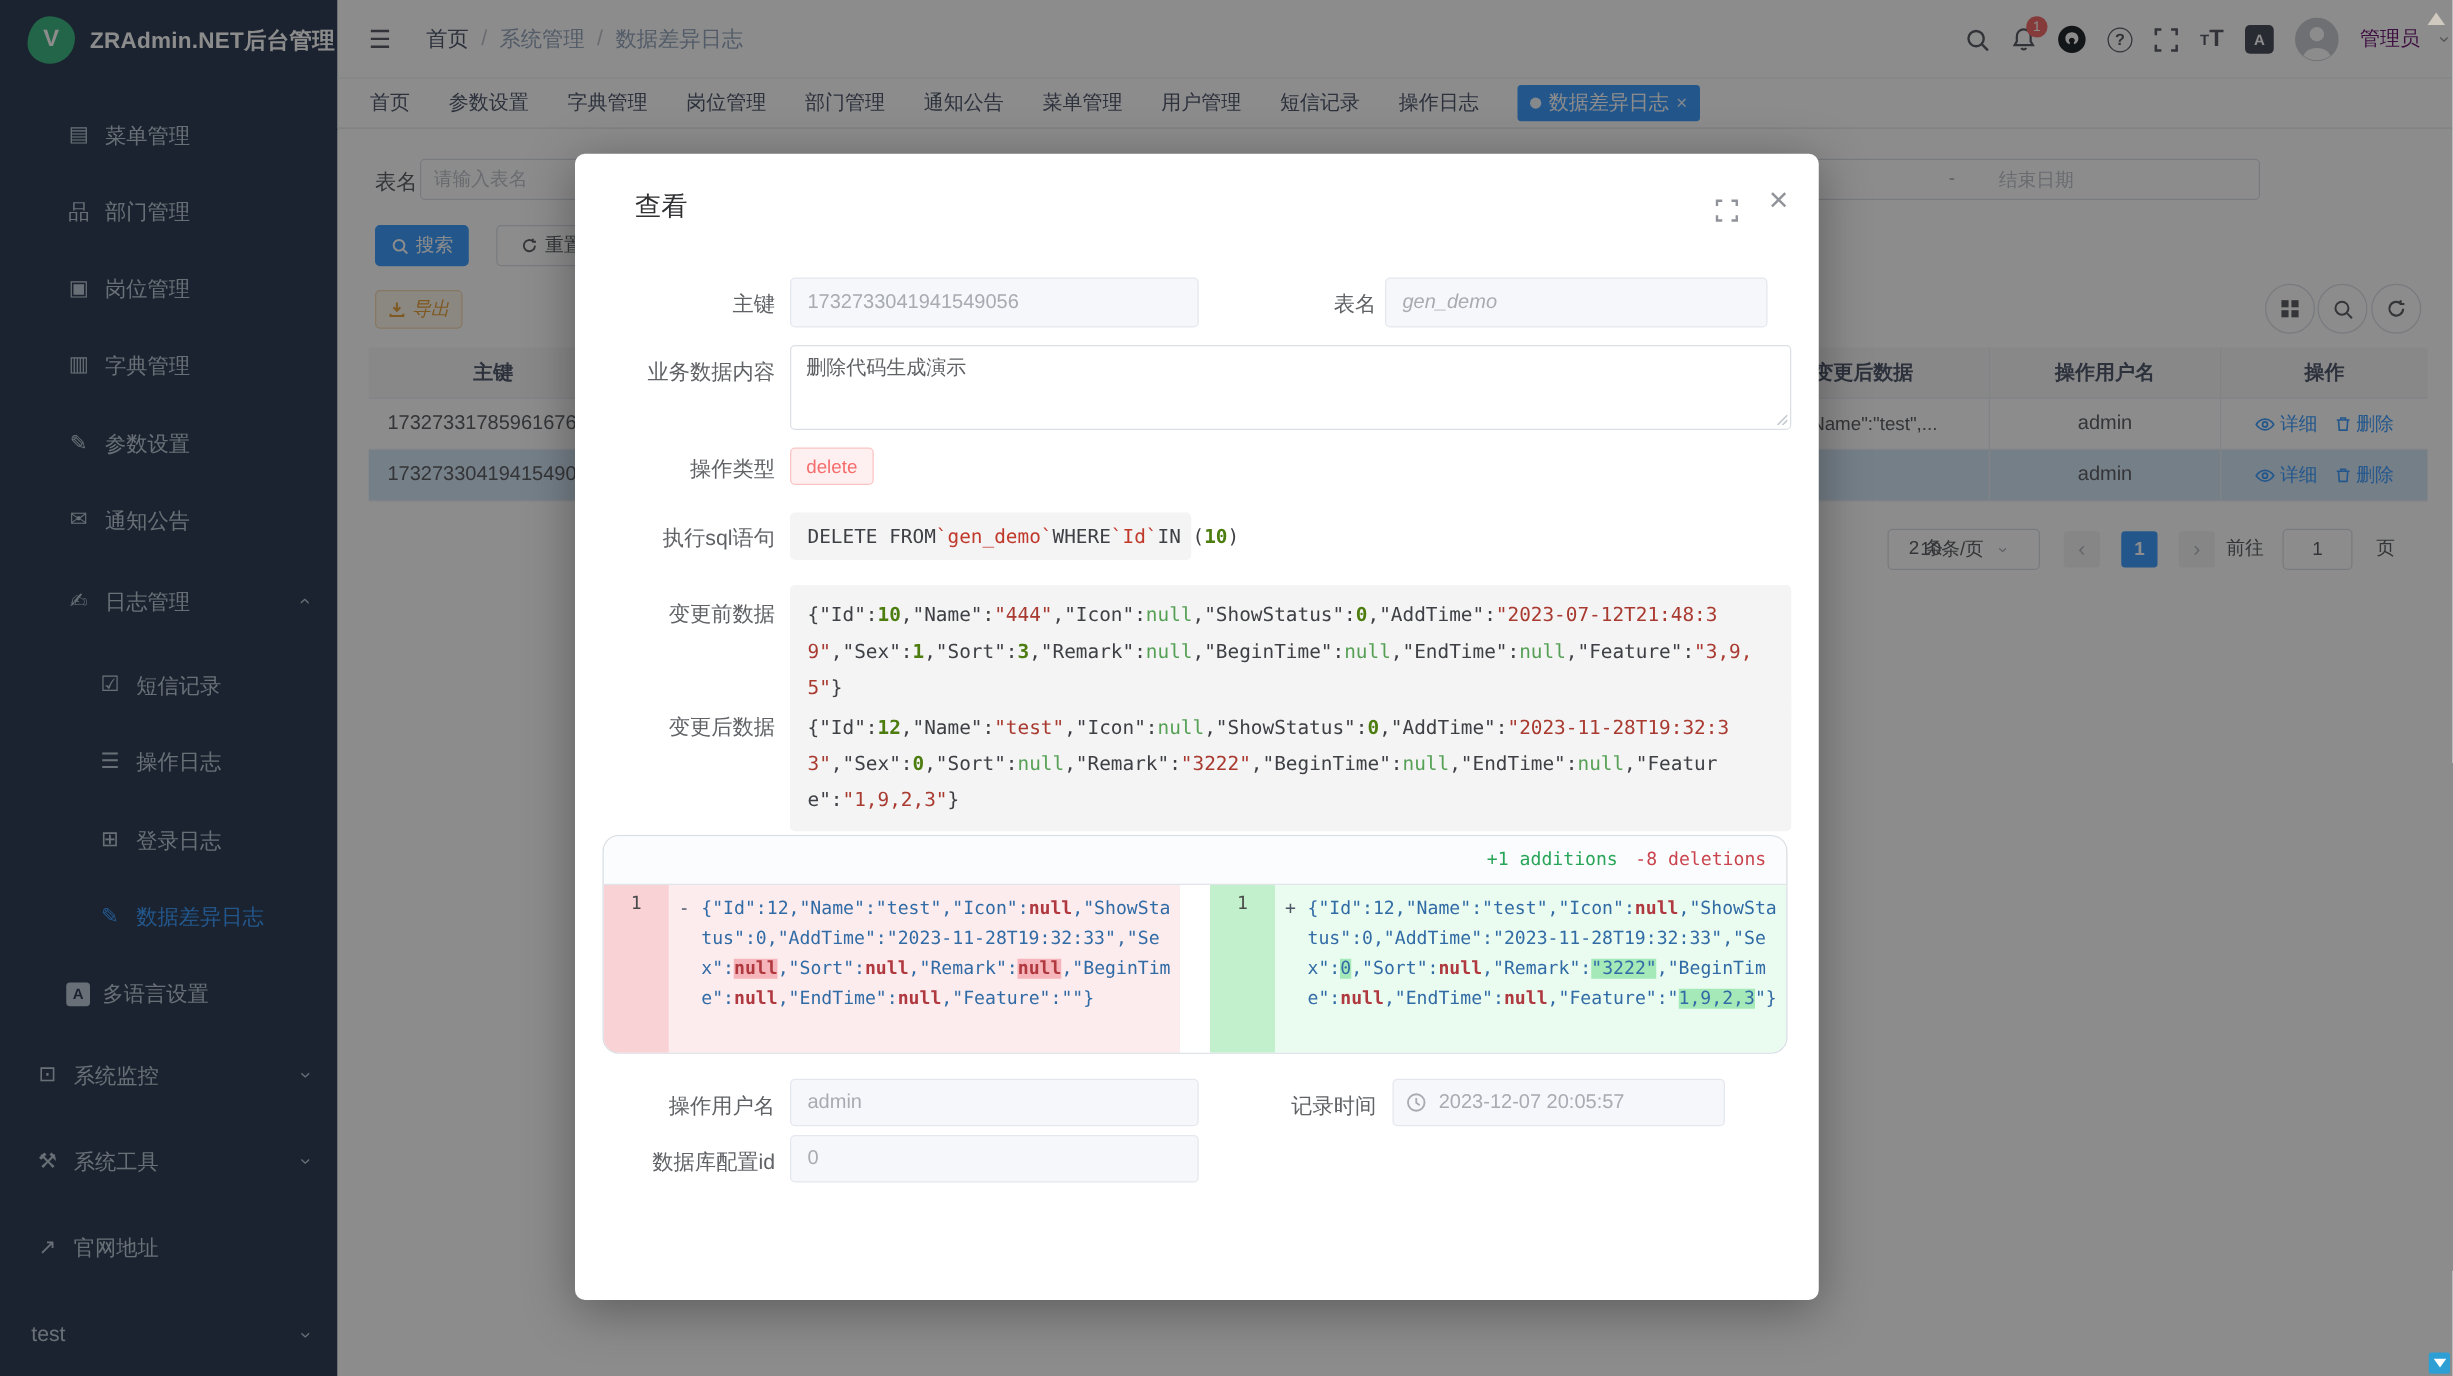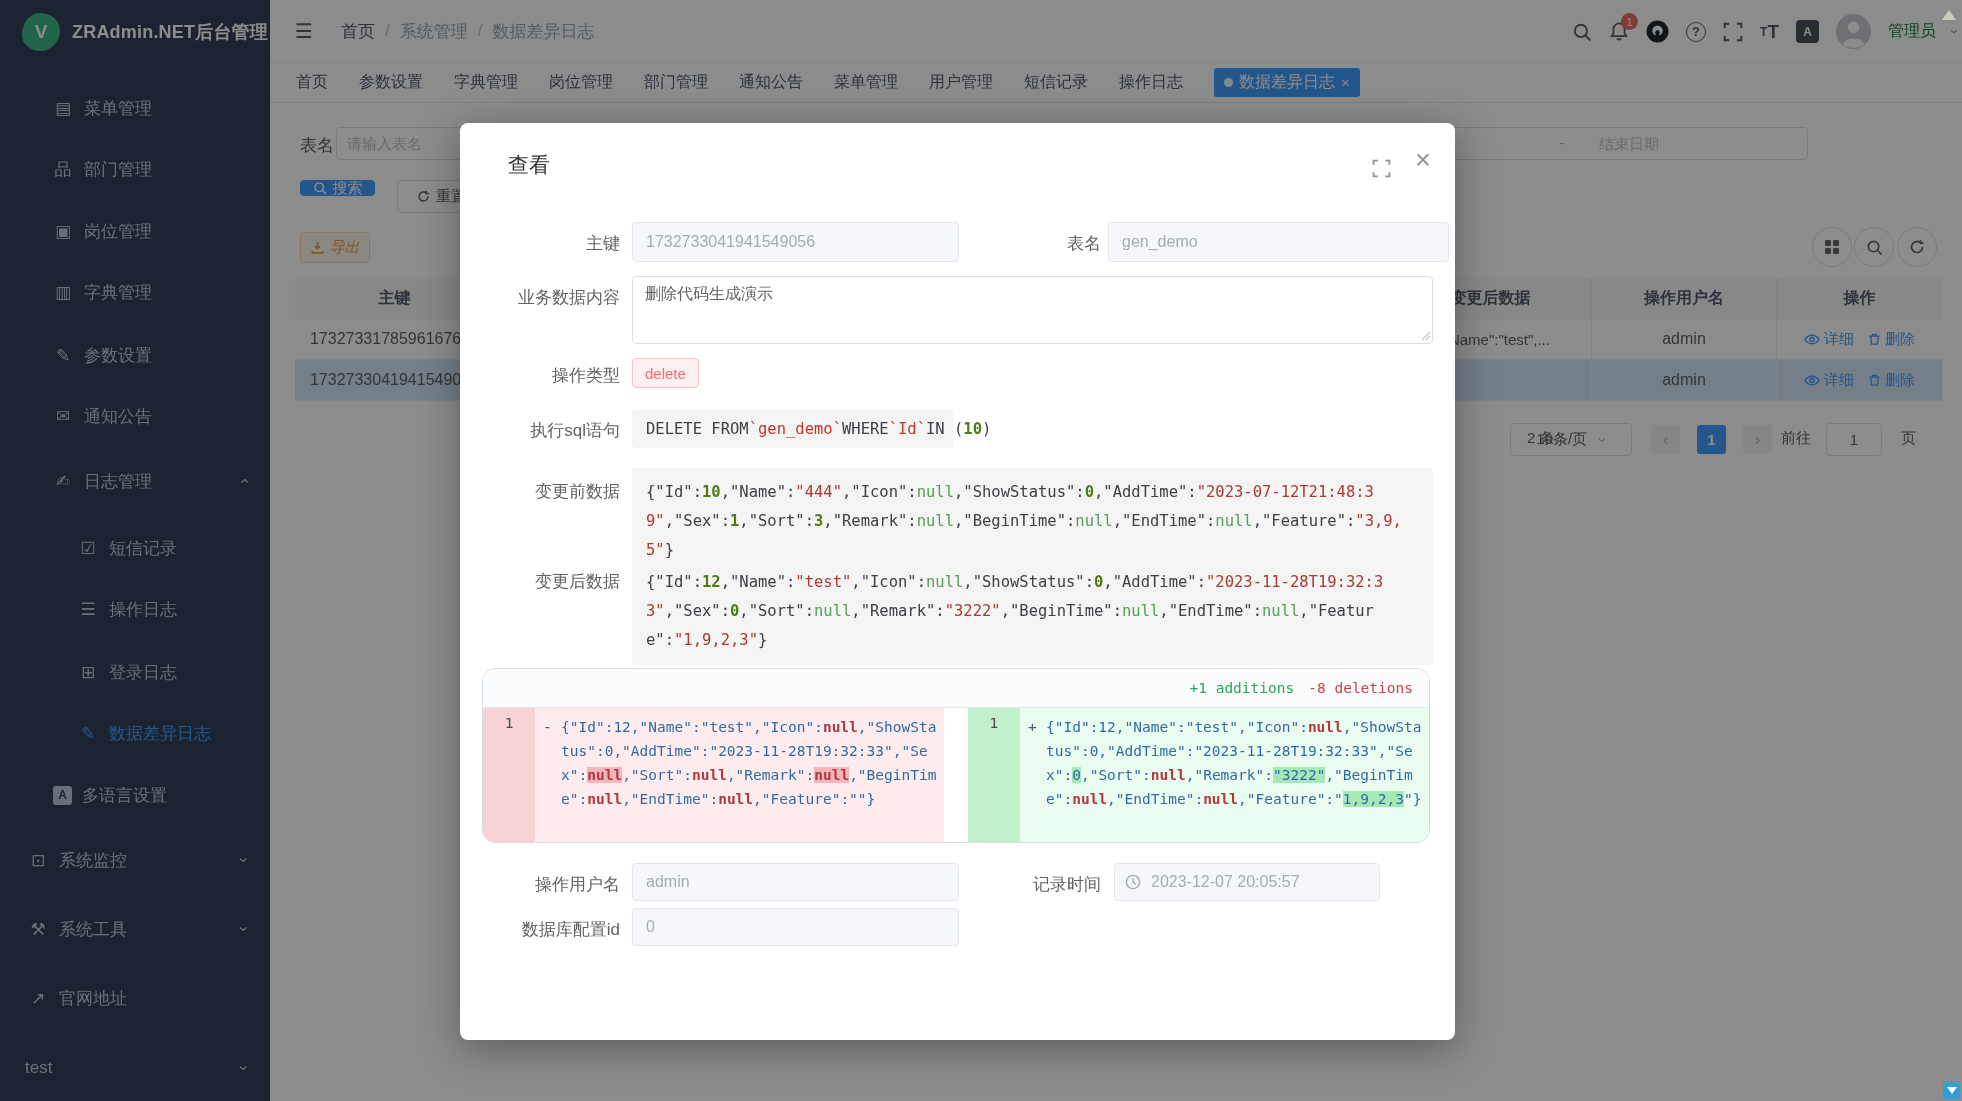--- a/index.html
+++ b/index.html
@@ -26,21 +26,21 @@
   .crumbs { display:flex; align-items:center; gap:10px; margin-left:28px; font-size:17px; }
   .crumb-first { color:#515a6e; } .crumb-rest { color:#97a8be; } .crumb-sep { color:#c0c4cc; }
   .top-icons { position:absolute; right:4px; top:0; height:63px; display:flex; align-items:center; gap:17px; }
   .tico { color:#5a5e66; display:inline-flex; align-items:center; justify-content:center; cursor:pointer; }
   .bell-wrap { position:relative; }
   .badge { position:absolute; top:-8px; right:-9px; min-width:17px; height:17px; background:#f56c6c; color:#fff; border-radius:9px; font-size:11px; display:flex; align-items:center; justify-content:center; padding:0 4px; }
   .help-circ { width:20px; height:20px; border:1.7px solid #5a5e66; border-radius:50%; font-size:13px; font-weight:bold; }
   .fontsize-ico { font-size:19px; font-weight:bold; color:#5a5e66; }
   .fontsize-ico .small-t { font-size:12px; }
   .langsq { width:23px; height:23px; background:#4a4f59; color:#fff; border-radius:4px; font-size:12px; font-weight:bold; display:inline-flex; align-items:center; justify-content:center; }
-  .uname { color:#15803d; font-size:16px; }
+  .uname { color:#701a75; font-size:16px; }
   .dd-chev { display:inline-block; transform:rotate(90deg); color:#909399; font-size:15px; }
 
   
   .tabbar { position:absolute; left:270px; top:63px; width:1692px; height:40px; background:#fff; border-bottom:1px solid #e4e7ed; display:flex; align-items:center; padding-left:26px; gap:31px; z-index:1; }
   .tab { font-size:16px; color:#515a6e; cursor:pointer; white-space:nowrap; }
   .tab.active { background:#409eff; color:#fff; border-radius:3px; padding:4px 10px; display:flex; align-items:center; gap:6px; font-size:16px; }
   .dot { width:9px; height:9px; background:#fff; border-radius:50%; display:inline-block; opacity:.95; }
   .tab-x { font-size:15px; opacity:.9; }
 
   
@@ -283,21 +283,21 @@
   </div>
 
   <div class="content">
     <span class="flabel" style="left:30px;top:30px">表名</span>
     <input class="f-input" style="left: 66px; top: 23px; width: 190px;" placeholder="请输入表名">
     <div class="daterange">
       <span class="sep">-</span>
       <span class="endph">结束日期</span>
     </div>
 
-    <div class="btn btn-primary" style="left:30px;top:76px;width:75px;height:16px">
+    <div class="btn btn-primary" style="left:30px;top:76px;width:75px;height:33px">
       <svg width="14" height="14" viewBox="0 0 18 18" fill="none" stroke="#fff" stroke-width="2">
           <circle cx="8" cy="8" r="5.5"></circle>
           <line x1="12.2" y1="12.2" x2="16.5" y2="16.5"></line>
         </svg>
       <span>搜索</span>
     </div>
     <div class="btn btn-plain" style="left:127px;top:76px;width:70px;height:33px">
       <svg width="13" height="13" viewBox="0 0 16 16" fill="none" stroke="#606266" stroke-width="1.8">
           <path d="M13.5 8a5.5 5.5 0 1 1-1.7-4M11.5 1.2v3h3"></path>
         </svg>
@@ -406,21 +406,21 @@
     <span class="m-fs">
       <svg width="19" height="19" viewBox="0 0 18 18" fill="none" stroke="#909399" stroke-width="1.8">
           <path d="M1.5 5.5v-4h4M12.5 1.5h4v4M16.5 12.5v4h-4M5.5 16.5h-4v-4"></path>
         </svg>
     </span>
     <span class="m-close">×</span>
 
     <span class="m-label lab-l" style="top:109px">主键</span>
     <input class="m-input" style="left: 172px; top: 99px; width: 327px;" value="1732733041941549056">
     <span class="m-label lab-r" style="top:109px">表名</span>
-    <input class="m-input" style="left: 648px; top: 99px; width: 341px;" value="gen_demo">
+    <input class="m-input" style="left: 648px; top: 99px; width: 306px; font-style: italic;" value="gen_demo">
 
     <span class="m-label lab-l" style="top:163px">业务数据内容</span>
     <textarea class="m-textarea" style="">删除代码生成演示</textarea>
     <span class="resize-h">
       <svg width="10" height="10" viewBox="0 0 10 10" stroke="#c0c4cc" stroke-width="1.2">
           <line x1="2" y1="10" x2="10" y2="2"></line>
           <line x1="6" y1="10" x2="10" y2="6"></line>
         </svg>
     </span>
 

